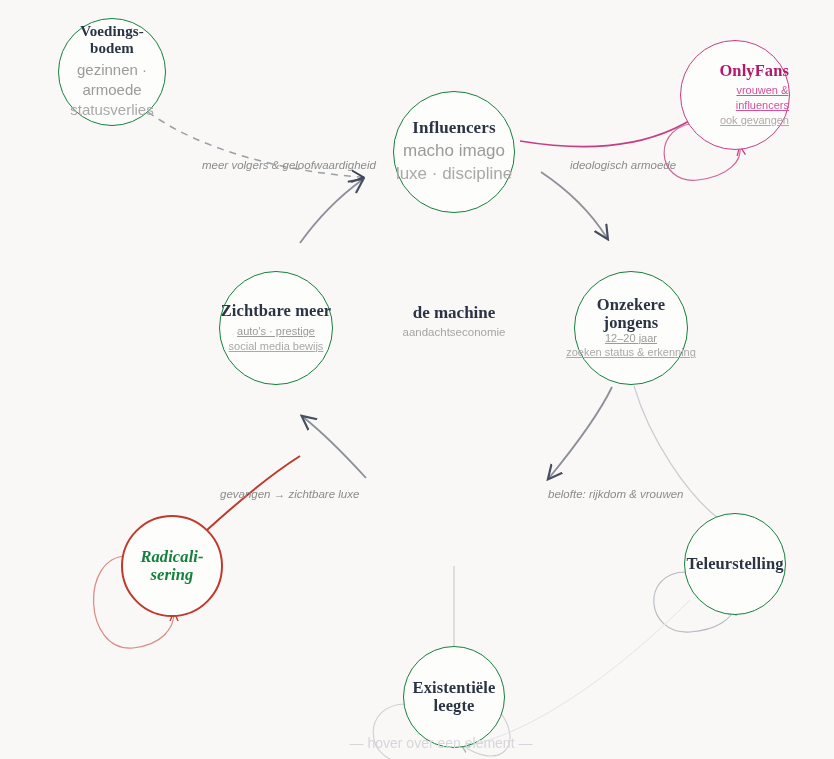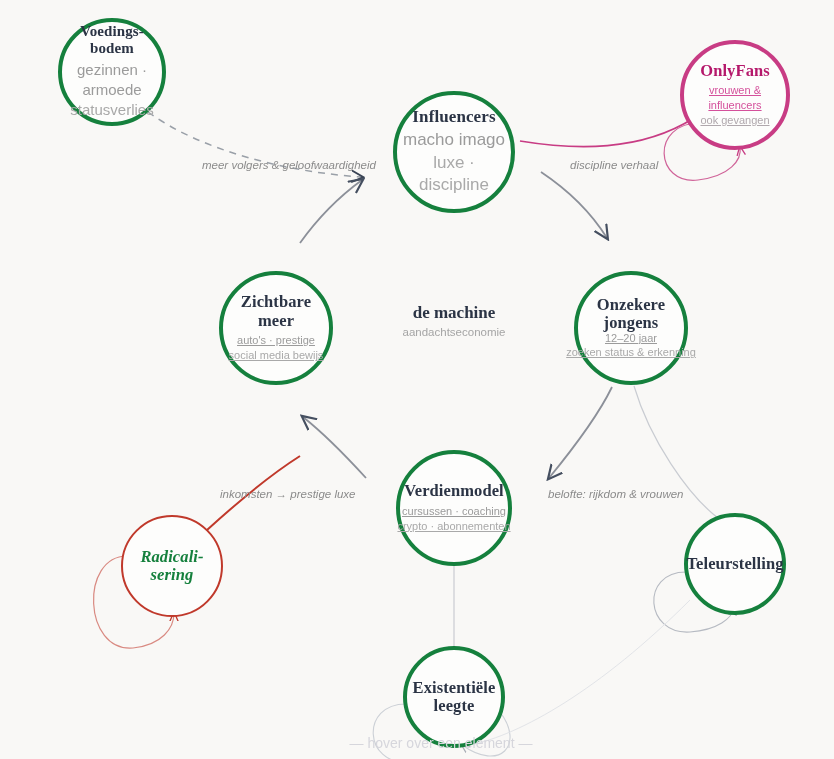--- a/index.html
+++ b/index.html
@@ -18,21 +18,21 @@
   #edges {
     position: absolute;
     inset: 0;
     width: 834px;
     height: 759px;
   }
   .node {
     position: absolute;
     border-radius: 50%;
     background: #fdfdfc;
-    border: 4px solid #15803d;
+    border: 1px solid #15803d;
     display: flex;
     flex-direction: column;
     align-items: center;
     justify-content: center;
     text-align: center;
     box-sizing: border-box;
     cursor: pointer;
   }
   .node .title {
     font-family: "Liberation Serif", serif;
@@ -170,21 +170,21 @@
     <div class="sub">gezinnen · armoede</div>
     <div class="sub2">statusverlies</div>
   </div>
 
   <div class="node n-lg" style="left:393px; top:91px; width:122px; height:122px;">
     <div class="title">Influencers</div>
     <div class="sub">macho imago</div>
     <div class="sub2">luxe · discipline</div>
   </div>
 
-  <div class="node n-md accent-pink" style="left:680px; top:40px; width:110px; height:110px;">
+  <div class="node n-md accent-pink" style="left:680px; top:40px; width:110px; height:110px;align-items:flex-end;">
     <div class="title">OnlyFans</div>
     <div class="sub">
       <span>vrouwen &amp;</span><br>
       <span>influencers</span>
     </div>
     <div class="sub2">ook gevangen</div>
   </div>
 
   <div class="node n-md" style="left:219px; top:271px; width:114px; height:114px;">
     <div class="title">Zichtbare meer</div>
@@ -194,25 +194,20 @@
 
   <div class="node n-md" style="left:574px; top:271px; width:114px; height:114px;justify-content:center;">
     <div class="title">
       <span>Onzekere</span><br>
       <span>jongens</span>
     </div>
     <div class="sub" style="margin-top:-2px;">12–20 jaar</div>
     <div class="sub2" style="white-space:nowrap;">zoeken status &amp; erkenning</div>
   </div>
 
-  <div class="node n-md" style="left:396px; top:450px; width:116px; height:116px;">
-    <div class="title">Verdienmodel</div>
-    <div class="sub">cursussen · coaching</div>
-    <div class="sub2" style="white-space:nowrap;">crypto · abonnementen</div>
-  </div>
 
   <div class="node n-md accent-red" style="left:121px; top:515px; width:102px; height:102px;">
     <div class="title">
       <span>Radicali-</span><br>
       <span>sering</span>
     </div>
   </div>
 
   <div class="node n-md" style="left:684px; top:513px; width:102px; height:102px;">
     <div class="title">Teleurstelling</div>
@@ -224,19 +219,19 @@
       <span>leegte</span>
     </div>
   </div>
 
   <div class="center-label" style="left:354px; top:303px; width:200px;">
     <div class="c-title">de machine</div>
     <div class="c-sub">aandachtseconomie</div>
   </div>
 
   <div class="edge-label" style="left:202px; top:159px;">meer volgers &amp; geloofwaardigheid</div>
-  <div class="edge-label" style="left:570px; top:159px;">discipline verhaal</div>
-  <div class="edge-label" style="left:220px; top:488px;">inkomsten → prestige luxe</div>
+  <div class="edge-label" style="left:570px; top:159px;">ideologisch armoede</div>
+  <div class="edge-label" style="left:220px; top:488px;">gevangen → zichtbare luxe</div>
   <div class="edge-label" style="left:548px; top:488px;">belofte: rijkdom &amp; vrouwen</div>
 
   <div class="footer-hint" style="top:735px;">— hover over een element —</div>
 
 </div>
 
 </body></html>

